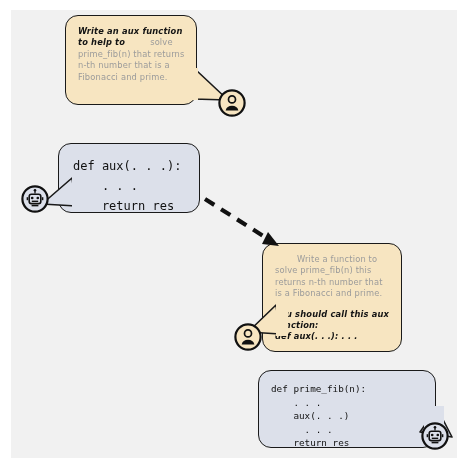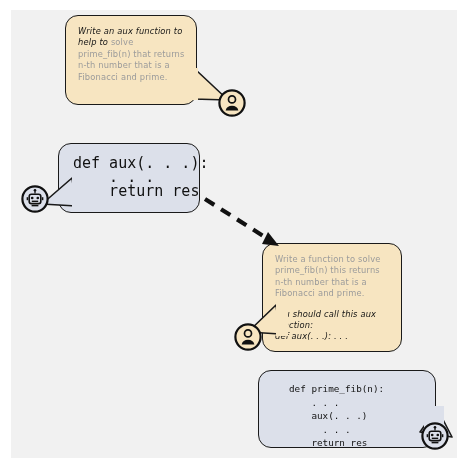--- a/index.html
+++ b/index.html
@@ -53,45 +53,46 @@
   }
 
   
   .prompt-body {
     padding: 10px 11px 9px 12px;
     font-size: 8.3px;
     line-height: 11.4px;
     letter-spacing: 0.02em;
   }
   .seg-bold {
-    font-weight: normal;
+    font-weight: bold;
     font-style: italic;
     color: #141414;
   }
   .seg-muted {
     color: #9b9b9b;
+    margin-left: 22px;
   }
   .para-gap {
     display: block;
     height: 9px;
   }
 
   
   .code-body {
     padding: 12px 4px 12px 14px;
     font-family: "DejaVu Sans Mono", monospace;
-    font-size: 15px;
-    line-height: 14px;
+    font-size: 12px;
+    line-height: 20px;
     color: #111111;
     white-space: pre;
   }
   .code-body.small {
     font-size: 9.3px;
     line-height: 13.5px;
-    padding: 11px 12px 11px 30px;
+    padding: 11px 12px 11px 12px;
   }
 
   
   .avatar {
     position: absolute;
     width: 28px;
     height: 28px;
     border-radius: 50%;
     z-index: 5;
   }

